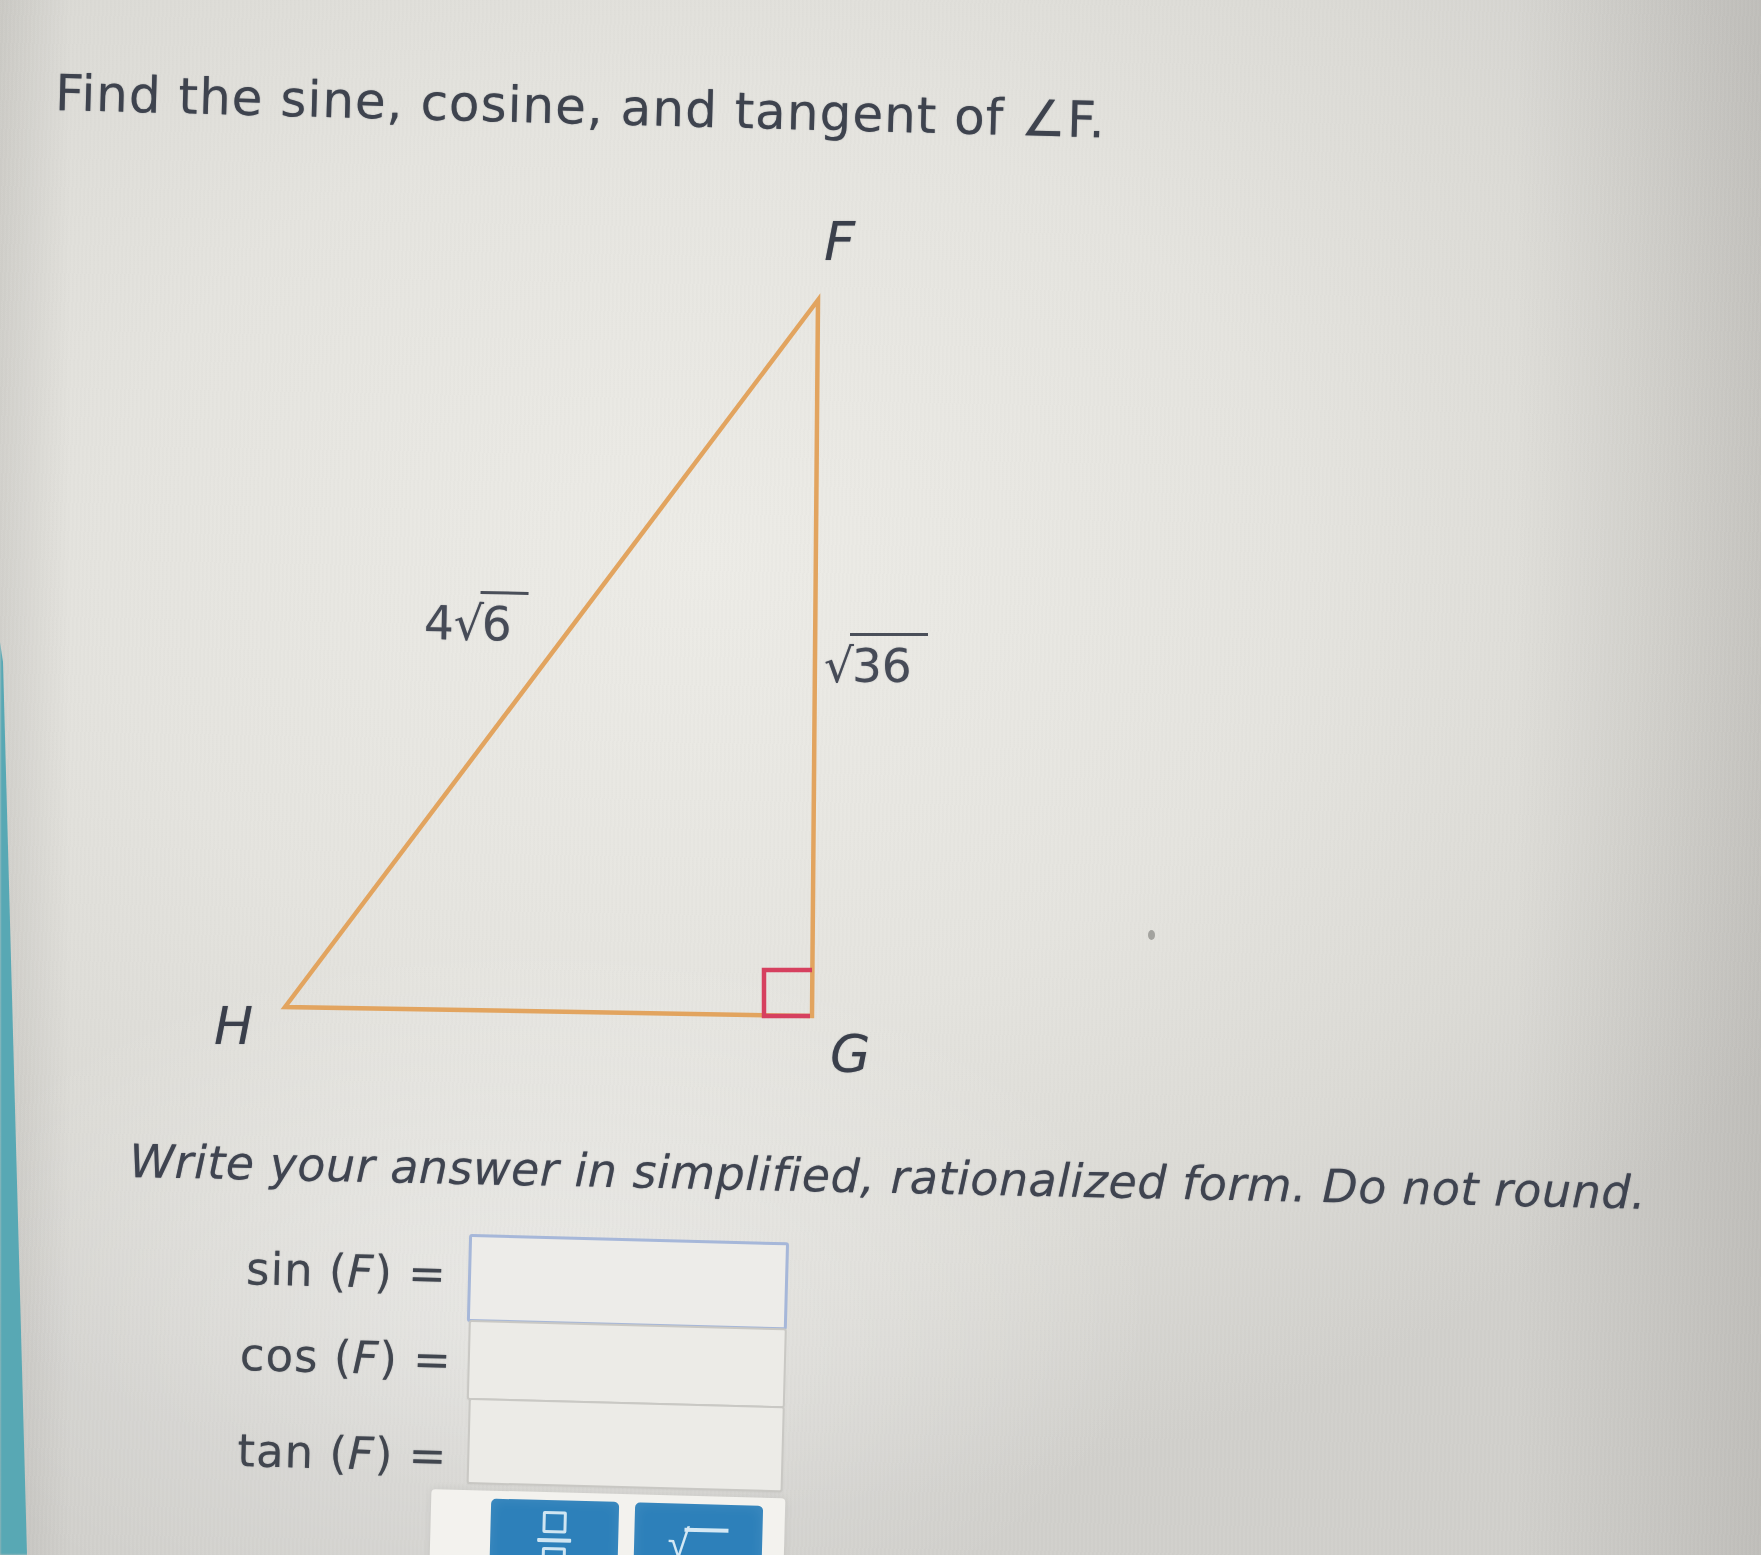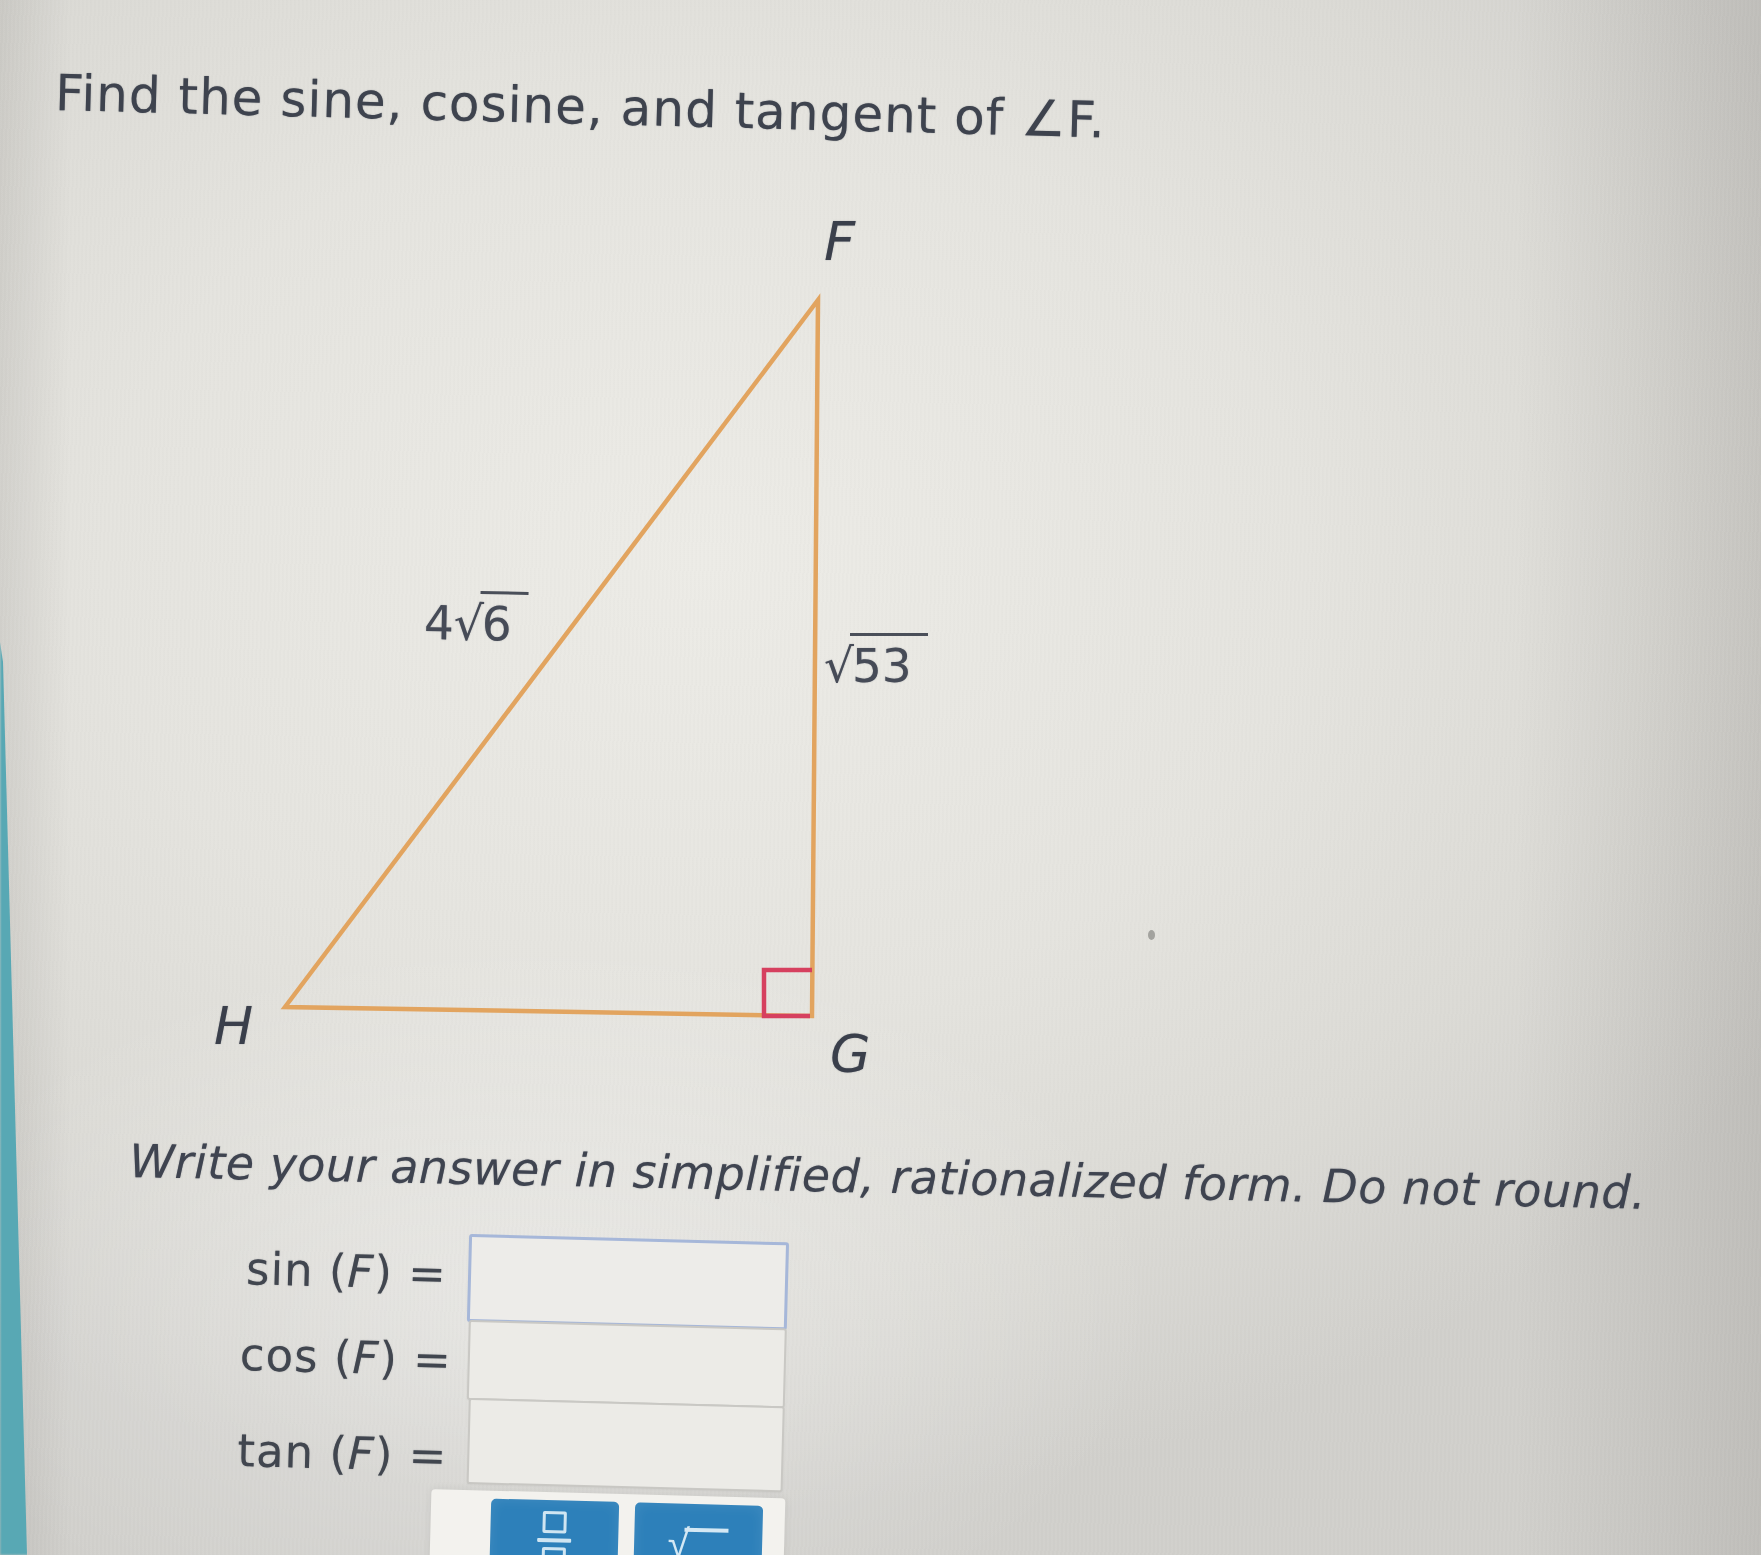--- a/index.html
+++ b/index.html
@@ -99,21 +99,21 @@
     <path d="M285 1007 L818 300 L812 1016 Z" fill="none" stroke="#e2a45f" stroke-width="4.5" stroke-linejoin="miter"></path>
     <path d="M812 970 H764 V1016 H810" fill="none" stroke="#d6405f" stroke-width="4.5"></path>
   </svg>
 
   <div class="vlabel f">F</div>
   <div class="vlabel h">H</div>
   <div class="vlabel g">G</div>
 
   <div class="side-label hyp"><span>4</span><span class="rsign">√</span><span class="rbar">6</span></div>
 
-  <div class="side-label vert"><span></span><span class="rsign">√</span><span class="rbar">53</span></div>
+  <div class="side-label vert"><span></span><span class="rsign">√</span><span class="rbar">36</span></div>
 
   <p class="instruction">Write your answer in simplified, rationalized form. Do not round.</p>
 
   <div class="answers">
 
     <div class="row-label lbl-sin"><span>sin</span><span> (</span><span class="ang">F</span><span>) = </span></div>
     <input class="answer-input in-sin" value="" style="">
 
     <div class="row-label lbl-cos"><span>cos</span><span> (</span><span class="ang">F</span><span>) = </span></div>
     <input class="answer-input in-cos" value="" style="">

